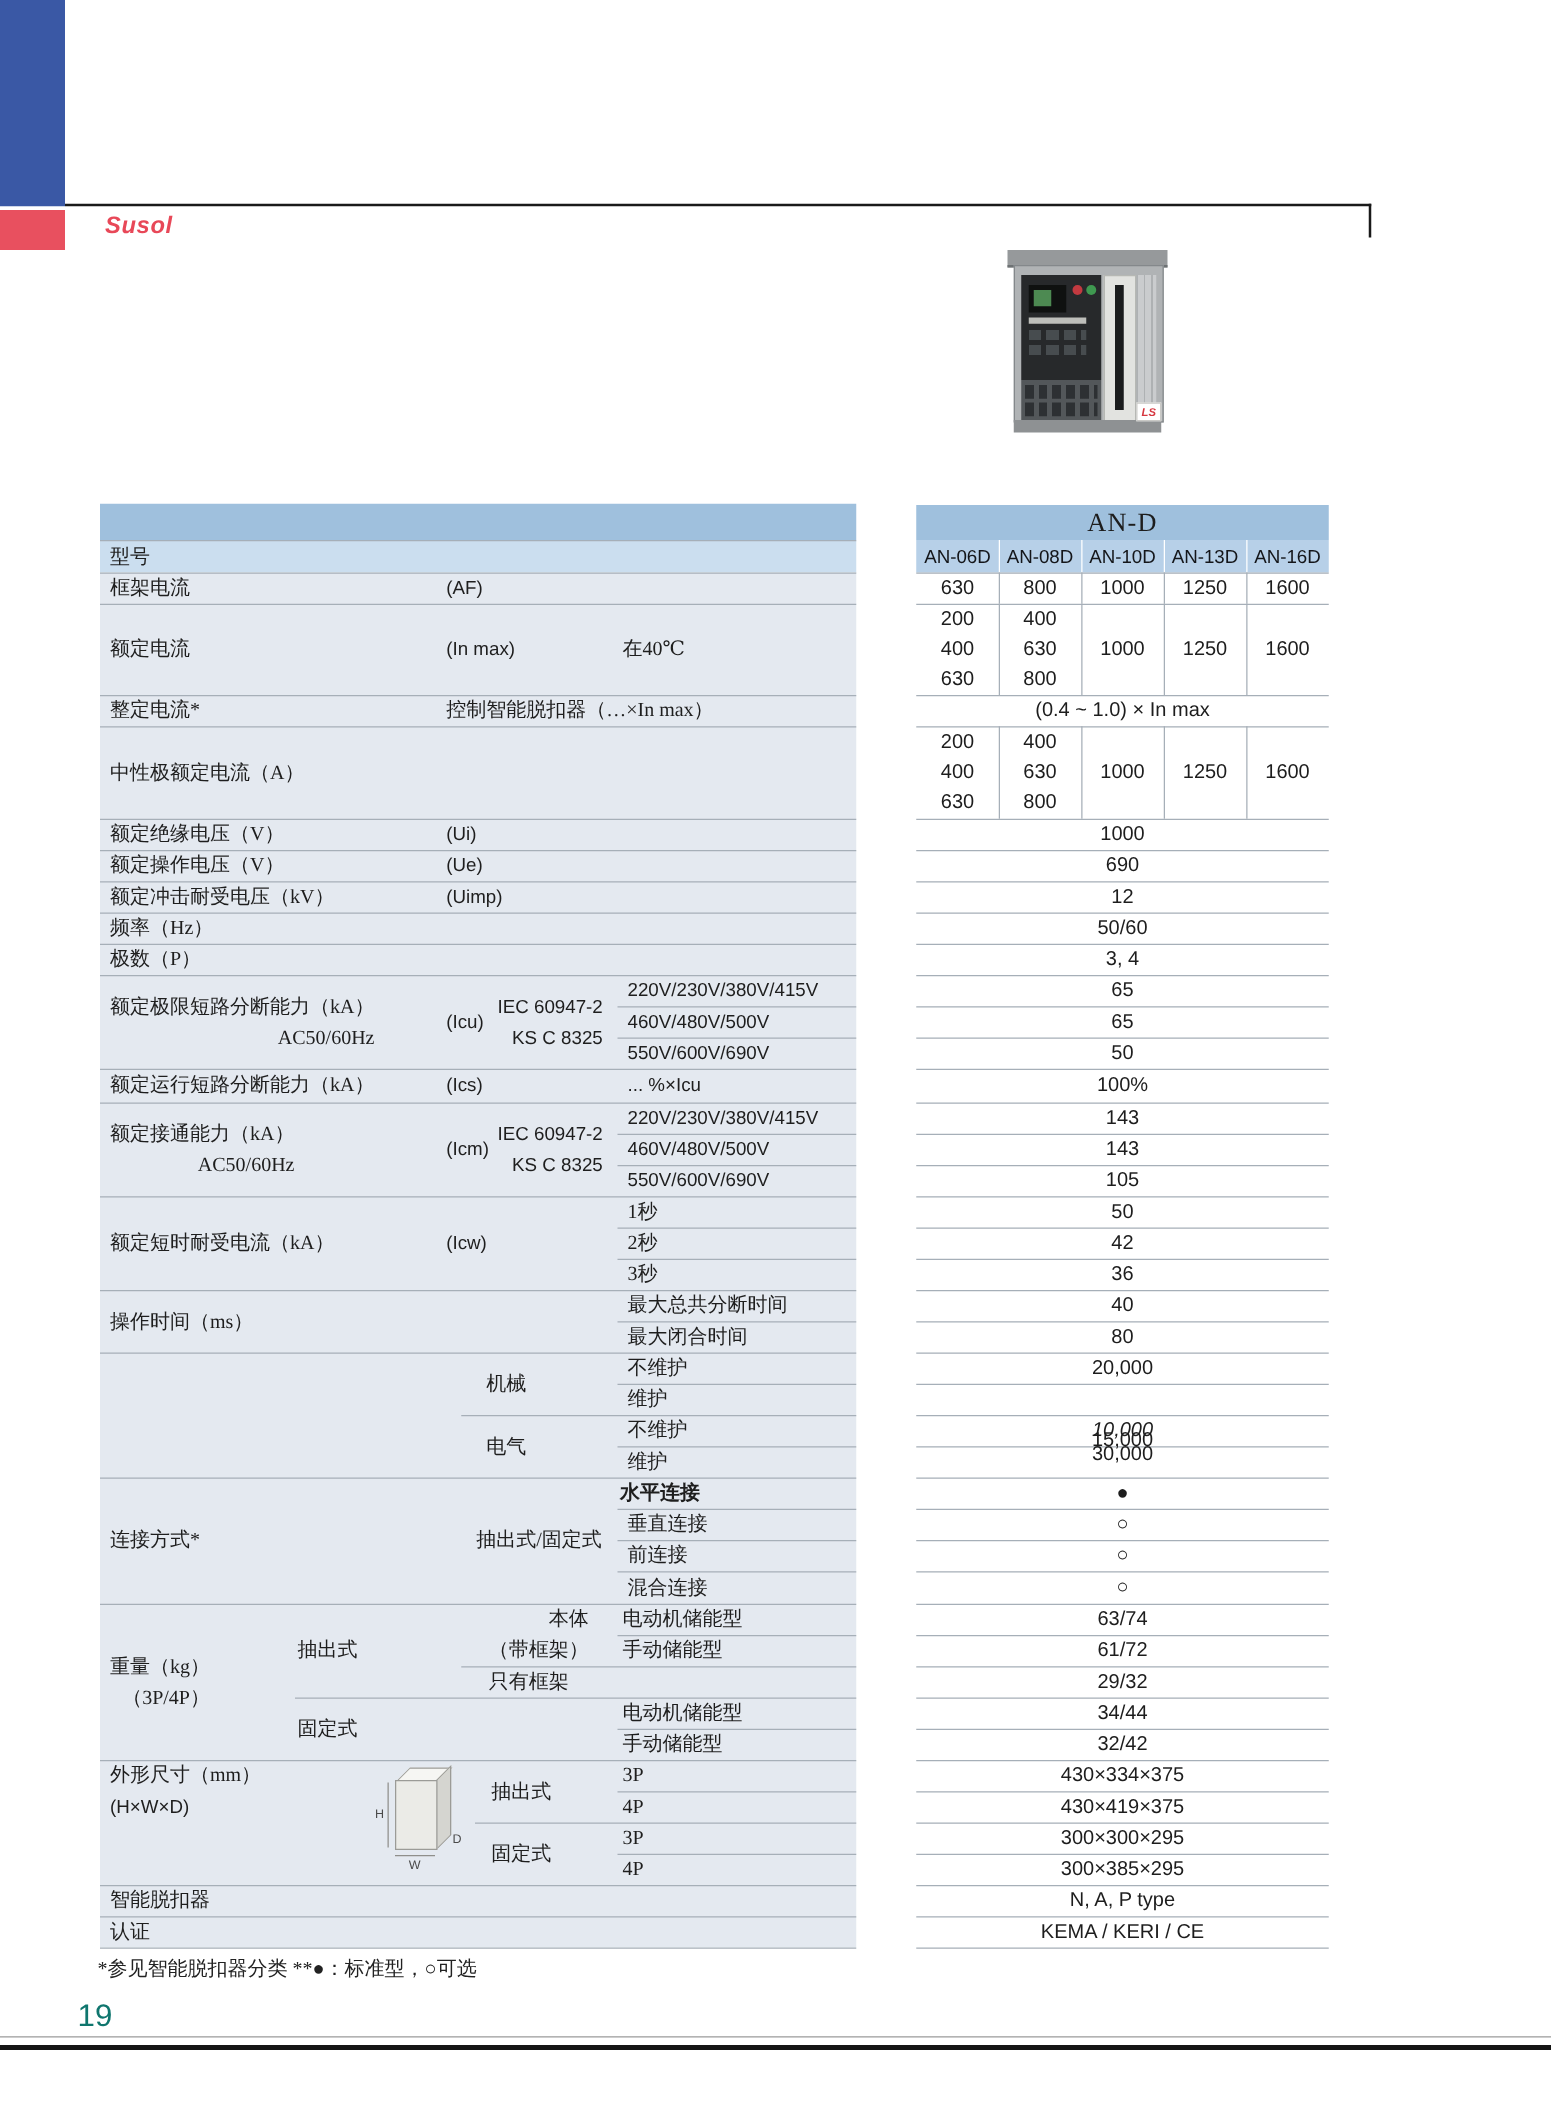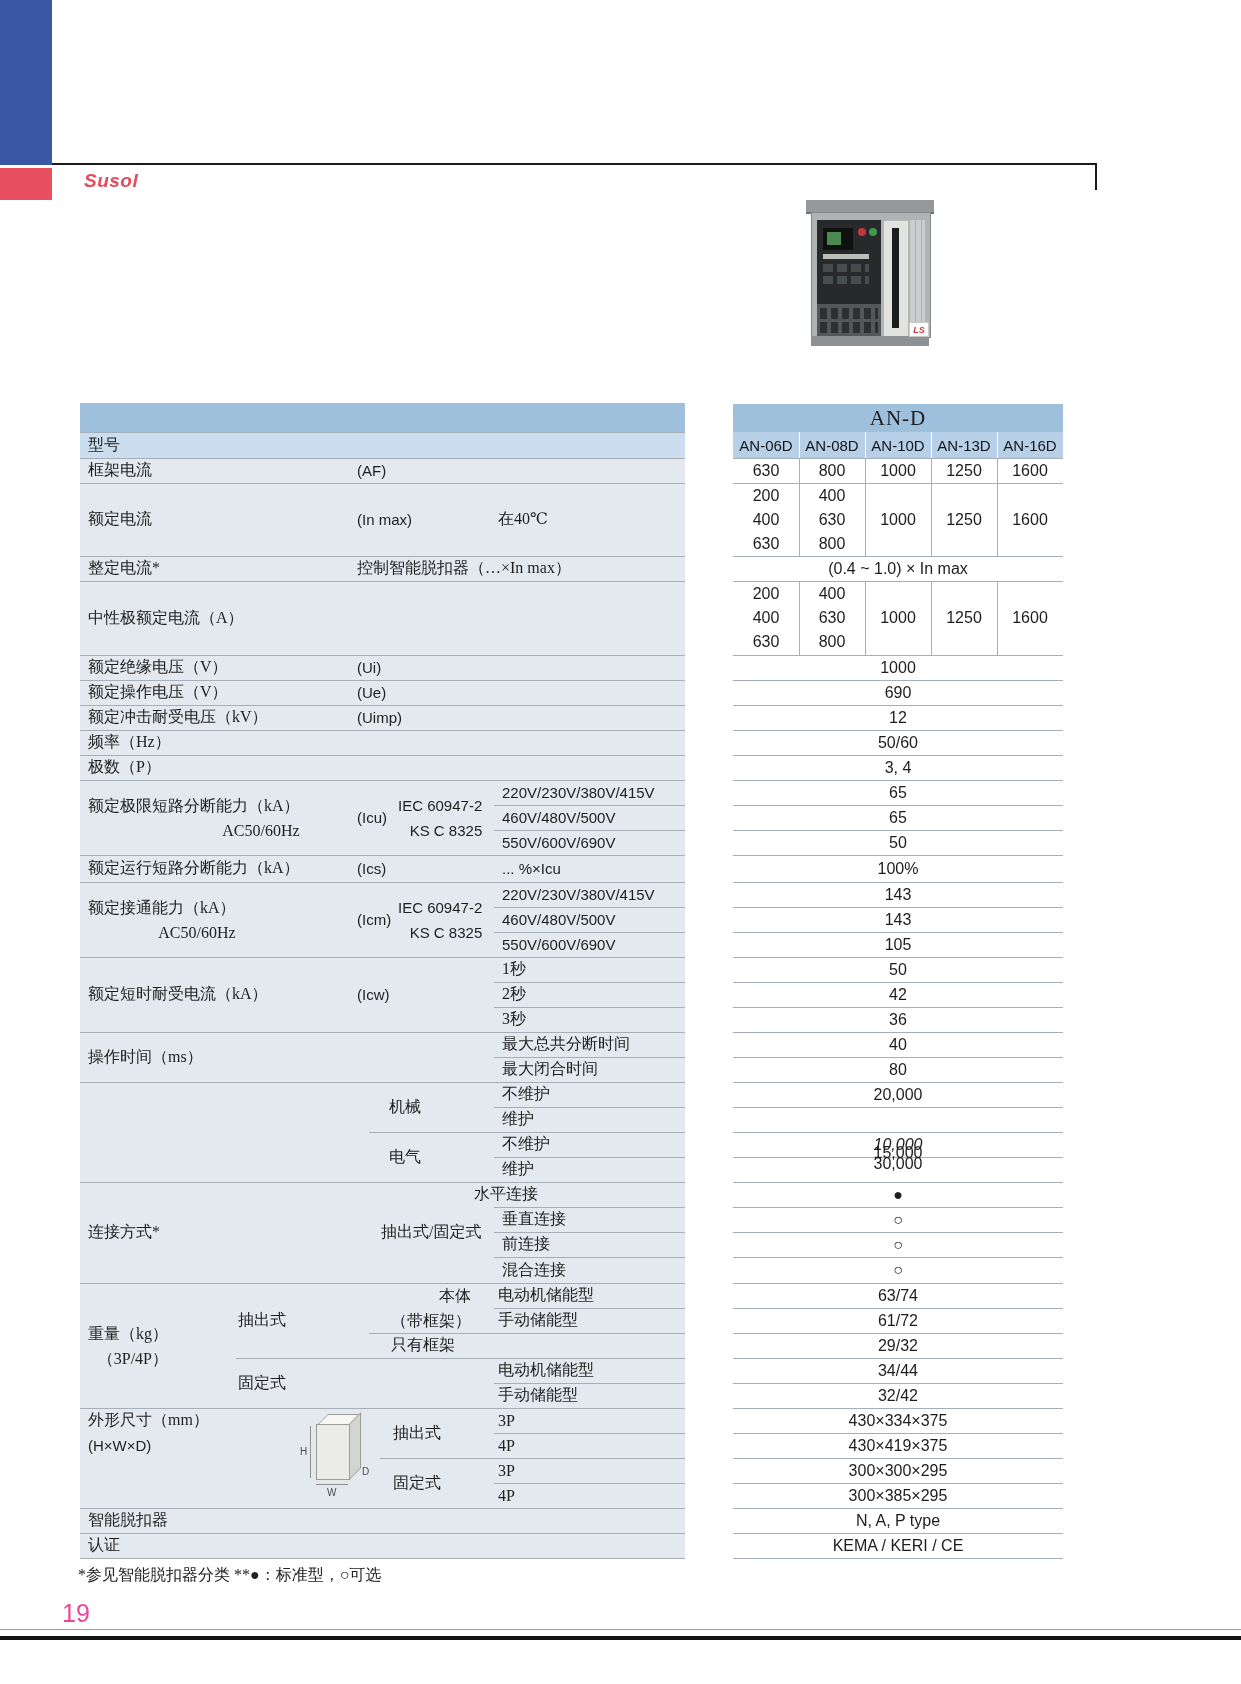--- a/index.html
+++ b/index.html
@@ -22,21 +22,21 @@
   .corner-blue{position:absolute;left:0;top:0;width:52px;height:165px;background:#3a58a5;}
   .corner-red{position:absolute;left:0;top:168px;width:52px;height:32px;background:#e8505f;}
   .title{position:absolute;left:76px;top:96px;margin:0;font-weight:bold;font-size:42px;
          letter-spacing:5px;color:#101010;font-family:"DejaVu Sans","Liberation Sans",sans-serif;}
   .title-rule{position:absolute;left:52px;top:163px;width:1045px;height:2px;background:#1a1a1a;}
   .title-tick{position:absolute;left:1095px;top:163px;width:2px;height:27px;background:#1a1a1a;}
   .brand{position:absolute;left:84px;top:170px;font-style:italic;font-weight:bold;font-size:19px;
          color:#e84858;letter-spacing:.5px;}
   .footnote{position:absolute;left:78px;top:1565px;font-family:"Liberation Serif","DejaVu Serif",serif;
             font-size:16px;color:#222;z-index:2;}
-  .page-number{position:absolute;left:62px;top:1599px;font-size:25px;color:#ec4899;z-index:2;}
+  .page-number{position:absolute;left:62px;top:1599px;font-size:25px;color:#0f766e;z-index:2;}
   .footer-thin{position:absolute;left:0;top:1629px;width:1241px;height:1px;background:#9b9b9b;}
   .footer-thick{position:absolute;left:0;top:1636px;width:1241px;height:4px;background:#151515;}
 
   
   .breaker{position:absolute;left:806px;top:198px;width:128px;height:150px;z-index:3;}
   .bk{position:absolute;}
   .bk-topplate{left:0;top:2px;width:128px;height:12px;background:#96999b;border-bottom:2px solid #6e7274;}
   .bk-body{left:5px;top:14px;width:118px;height:124px;background:#b0b3b5;border:1px solid #84888b;}
   .bk-panel{left:11px;top:22px;width:64px;height:84px;background:#27292b;}
   .bk-screenframe{left:17px;top:30px;width:30px;height:22px;background:#0f1110;}
@@ -203,21 +203,21 @@
     <div class="cell f-c" style="left: 502px; top: 1032px; height: 25px;">最大总共分断时间</div>
     <div class="cell f-c" style="left: 502px; top: 1057px; height: 25px;">最大闭合时间</div>
     <div class="cell f-c" style="left: 389px; top: 1082px; height: 50px;">机械</div>
     <div class="cell f-c" style="left: 502px; top: 1082px; height: 25px;">不维护</div>
     <div class="cell f-c" style="left: 502px; top: 1107px; height: 25px;">维护</div>
     <div class="cell f-c" style="left: 389px; top: 1132px; height: 50px;">电气</div>
     <div class="cell f-c" style="left: 502px; top: 1132px; height: 25px;">不维护</div>
     <div class="cell f-c" style="left: 502px; top: 1157px; height: 25px;">维护</div>
     <div class="cell f-c" style="left: 88px; top: 1182px; height: 101px;">连接方式*</div>
     <div class="cell f-c" style="left: 381px; top: 1182px; height: 101px;">抽出式/固定式</div>
-    <div class="cell f-c" style="left: 474px; top: 1182px; height: 25px;">水平连接</div>
+    <div class="cell f-c" style="left: 496px; top: 1182px; height: 25px; font-weight: bold;">水平连接</div>
     <div class="cell f-c" style="left: 502px; top: 1207px; height: 25px;">垂直连接</div>
     <div class="cell f-c" style="left: 502px; top: 1232px; height: 25px;">前连接</div>
     <div class="cell f-c" style="left: 502px; top: 1257px; height: 26px;">混合连接</div>
     <div class="cell f-c ml" style="left: 88px; top: 1283px; height: 125px;"><div>重量（kg）</div><div>（3P/4P）</div></div>
     <div class="cell f-c" style="left: 238px; top: 1283px; height: 75px;">抽出式</div>
     <div class="cell f-c ml" style="left: 391px; top: 1283px; height: 50px;"><div>本体</div><div>（带框架）</div></div>
     <div class="cell f-c" style="left: 498px; top: 1283px; height: 25px;">电动机储能型</div>
     <div class="cell f-c" style="left: 498px; top: 1308px; height: 25px;">手动储能型</div>
     <div class="cell f-c" style="left: 391px; top: 1333px; height: 25px;">只有框架</div>
     <div class="cell f-c" style="left: 238px; top: 1358px; height: 50px;">固定式</div>

